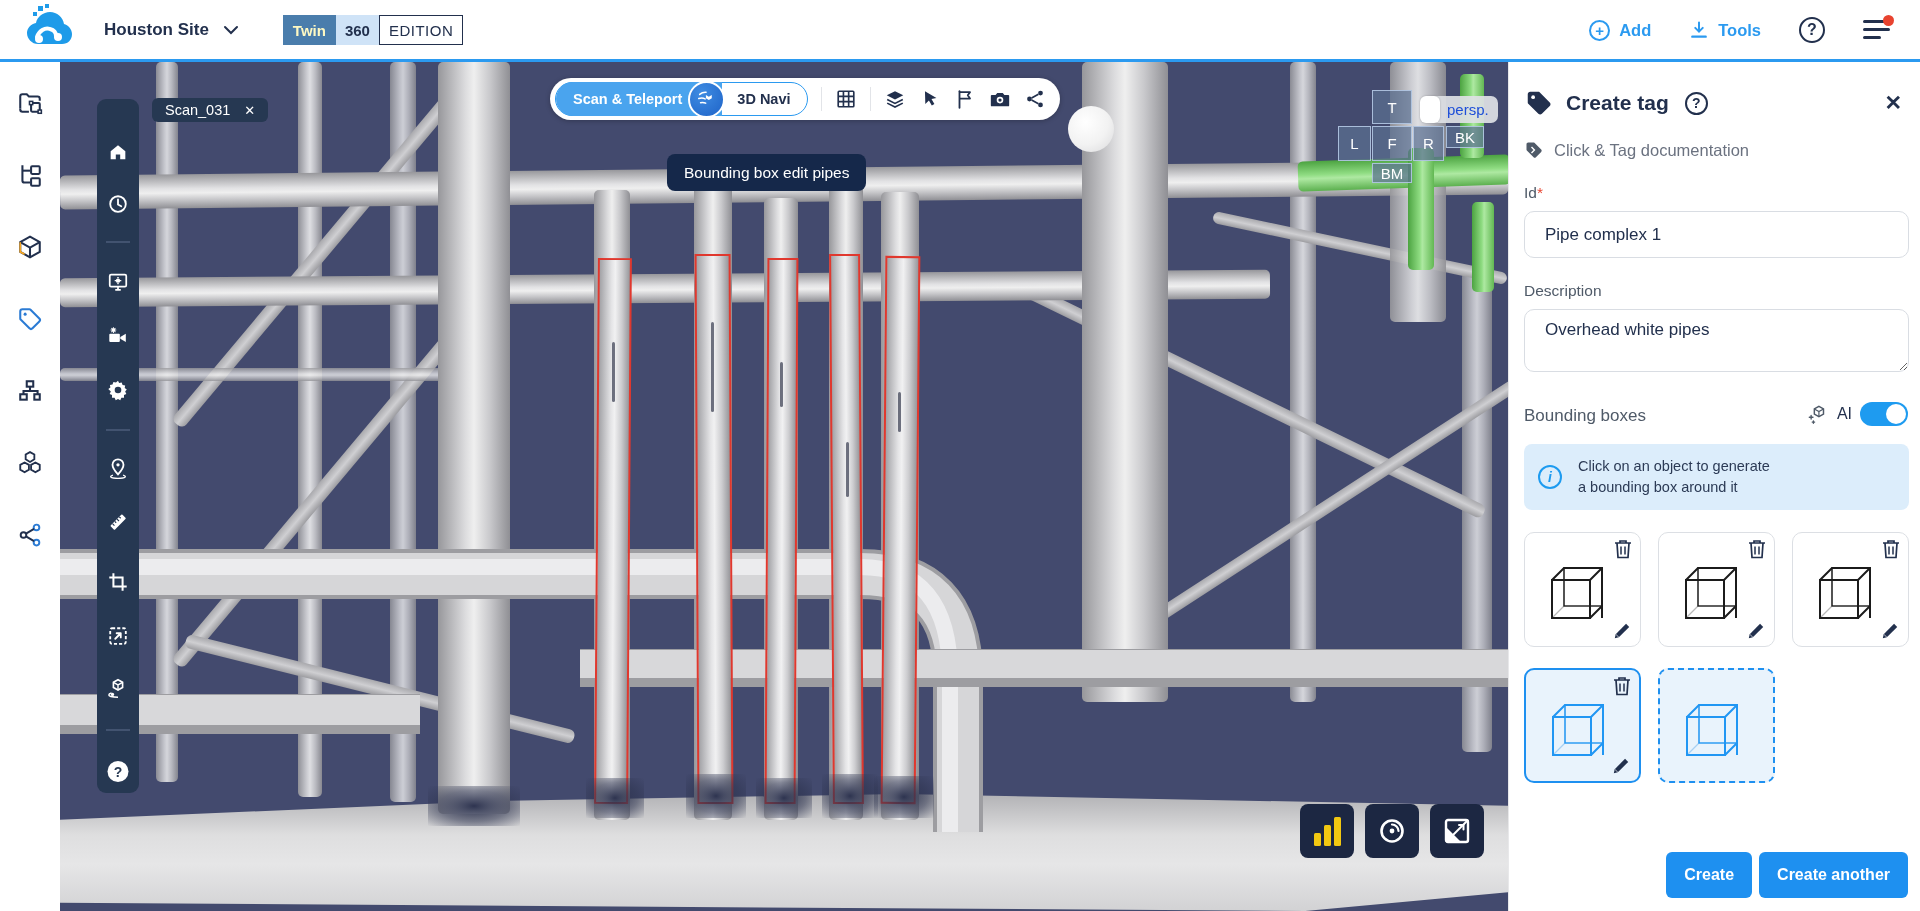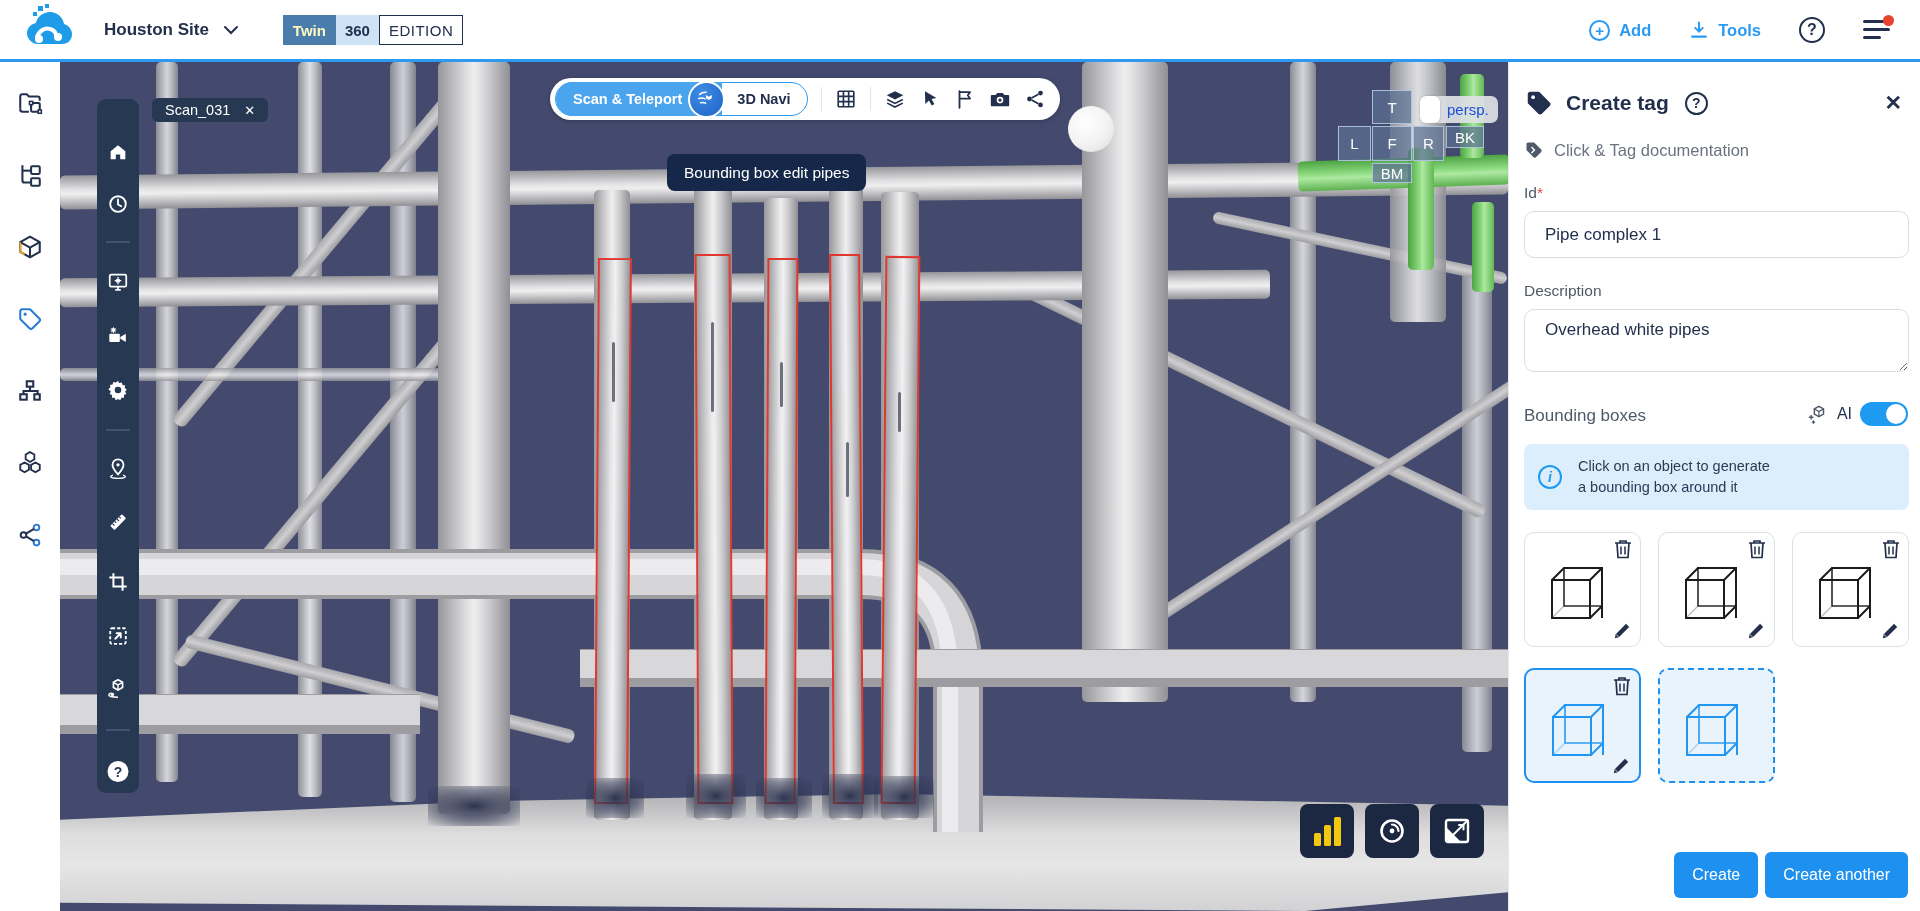--- a/index.html
+++ b/index.html
@@ -99,21 +99,21 @@
   .info-i { flex:0 0 24px; width:24px; height:24px; border:2.2px solid #1d9bf0; border-radius:50%; color:#1d9bf0; font-weight:bold; font-size:14px; display:flex; align-items:center; justify-content:center; font-style:italic; }
   .info-text { font-size:14.5px; color:#2b3a55; line-height:1.45; }
   .cards { margin-top:22px; display:grid; grid-template-columns:repeat(3,117px); column-gap:17px; row-gap:21px; }
   .card { position:relative; width:117px; height:115px; border:1px solid #dcdfe4; border-radius:10px; background:#fff; cursor:pointer; }
   .card svg.cube { position:absolute; left:14px; top:22px; }
   .card .trash { position:absolute; right:8px; top:6px; width:18px; height:20px; cursor:pointer; }
   .card .pencil { position:absolute; right:9px; bottom:6px; width:18px; height:18px; cursor:pointer; }
   .card.selected { border:2px solid #1e90f0; background:#e9f3fc; }
   .card.pending { border:2px dashed #1e90f0; background:#e9f3fc; }
   .panel-buttons { position:absolute; right:12px; bottom:13px; display:flex; gap:7px; }
-  .btn { height:46px; background:#1e90f0; color:#fff; border:none; border-radius:6px; font-size:16px; font-weight:normal; font-family:"Liberation Sans",sans-serif; cursor:pointer; padding:0 18px; }
+  .btn { height:46px; background:#1e90f0; color:#fff; border:none; border-radius:6px; font-size:16px; font-weight:bold; font-family:"Liberation Sans",sans-serif; cursor:pointer; padding:0 18px; }
 </style>
 </head>
 <body>
 
 <div class="topbar">
   <svg class="logo" viewBox="0 0 52 52">
     <rect x="14" y="2" width="5" height="5" fill="#1e9be9"></rect>
       <rect x="21" y="0" width="4" height="4" fill="#1e9be9"></rect>
       <rect x="9" y="8" width="4" height="4" fill="#1e9be9"></rect>
     <path d="M26 8c-7 0-13 5-14 11-5 1-9 5-9 10 0 6 5 11 11 11h24c6 0 10-4 10-10 0-5-4-9-8-10C39 13 33 8 26 8z" fill="#1e9be9"></path>

